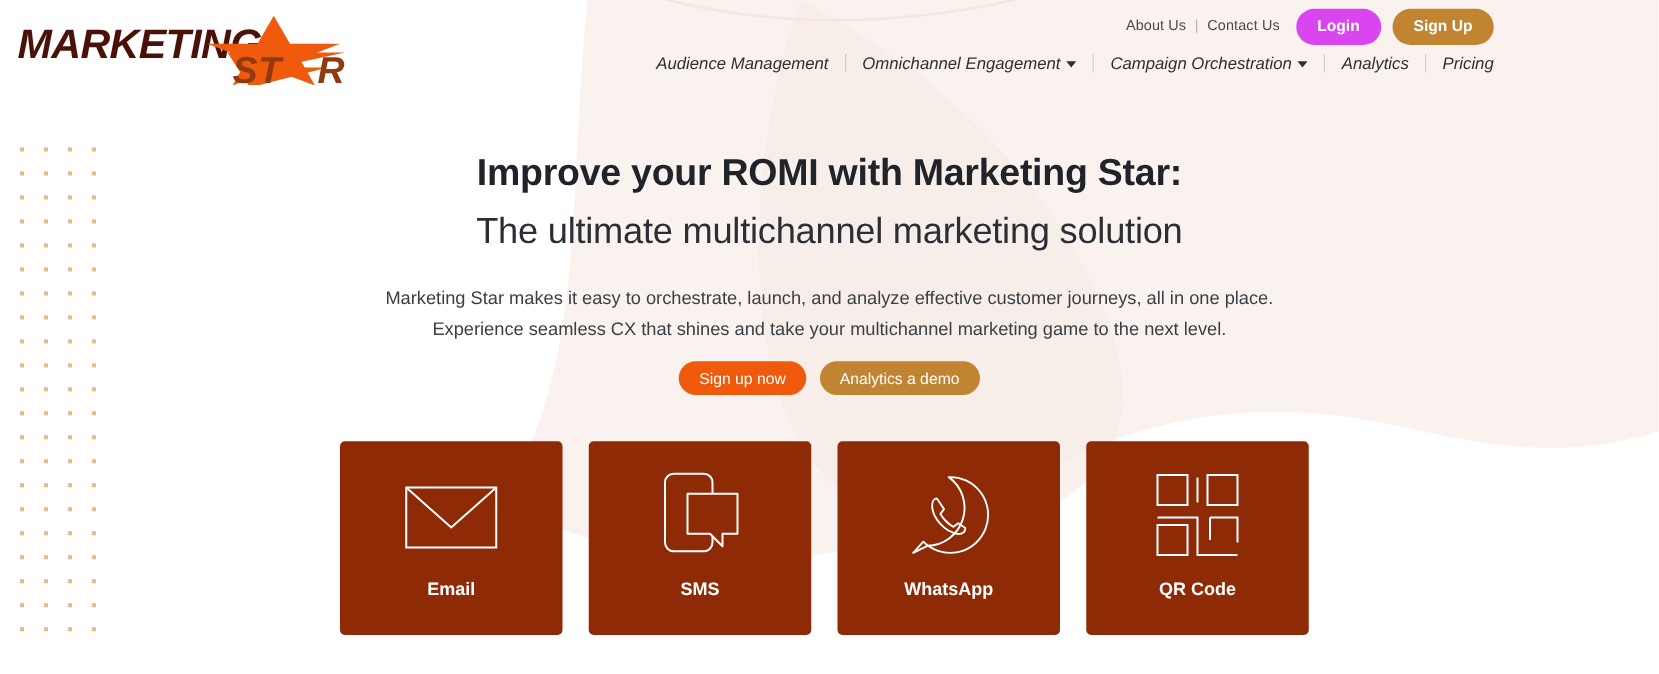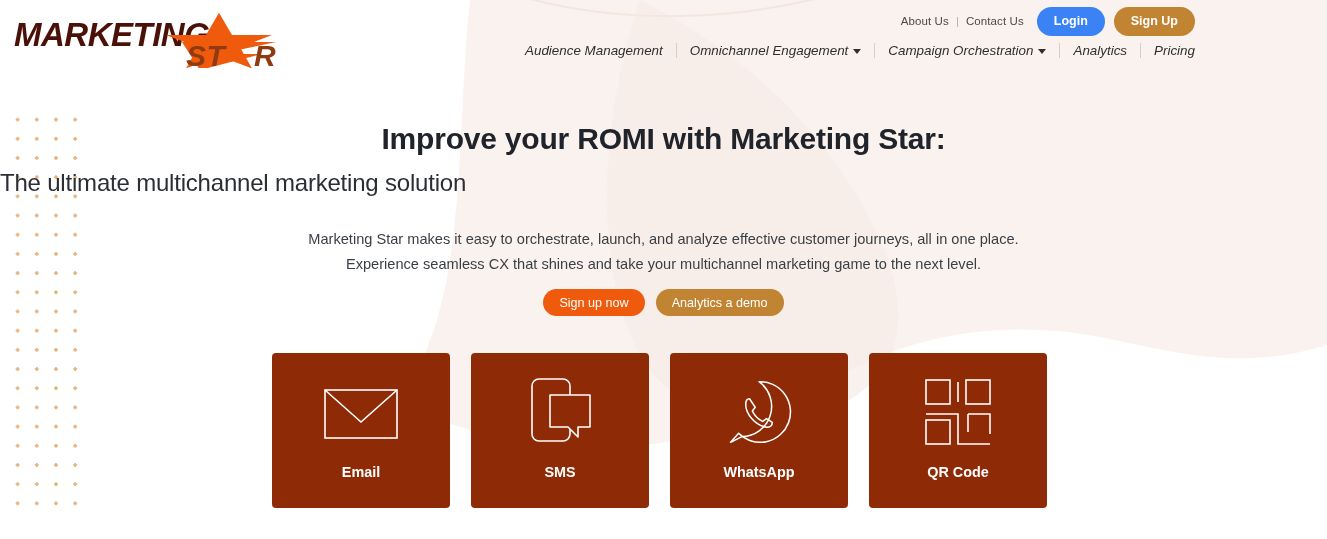--- a/index.html
+++ b/index.html
@@ -36,21 +36,21 @@
     letter-spacing:.1px; white-space:nowrap;
   }
   .util-sep { color:#b9b0ac; font-size:11.5px; margin:0 7px; }
   .pill {
     display:inline-flex; align-items:center; justify-content:center;
     height:29px; padding:0 17px; border-radius:15px;
     font-size:12.5px; font-weight:bold; color:#ffffff;
     text-decoration:none; white-space:nowrap; border:none; cursor:pointer;
     font-family:"Liberation Sans", sans-serif;
   }
-  #login-button { background:#3b82f6; margin-left:13px; }
+  #login-button { background:#d946ef; margin-left:13px; }
   #signup-button { background:#c08432; margin-left:9px; }
 
   #main-nav {
     position:absolute; right:12px; top:43px;
     display:flex; align-items:center; white-space:nowrap;font-style:italic;
   }
   .nav-item {
     font-size:13.4px; color:#2f2f2f; text-decoration:none;
     display:inline-flex; align-items:center; gap:5px; cursor:pointer;
   }
@@ -62,22 +62,22 @@
   }
 
   
   #hero { position:absolute; left:0; top:0; width:1327px; height:462px; z-index:4; }
 
   #headline-1 {
     position:absolute; left:0; top:122px; width:1327px; text-align:center;
     font-size:30px; font-weight:bold; color:#20242a; letter-spacing:-.2px;
   }
   #headline-2 {
-    position:absolute; left:0; top:169px; width:1327px; text-align:left;
-    font-size:24px; font-weight:400; color:#2b2f35; letter-spacing:-.2px;
+    position:absolute; left:0; top:169px; width:1327px; text-align:center;
+    font-size:29px; font-weight:400; color:#2b2f35; letter-spacing:-.2px;
   }
   #subhead {
     position:absolute; left:0; top:227px; width:1327px; text-align:center;
     font-size:14.6px; line-height:25px; color:#3a3f45;
   }
 
   #cta-row {
     position:absolute; left:0; top:289px; width:1327px;
     display:flex; justify-content:center; align-items:center; gap:11px;
   }

